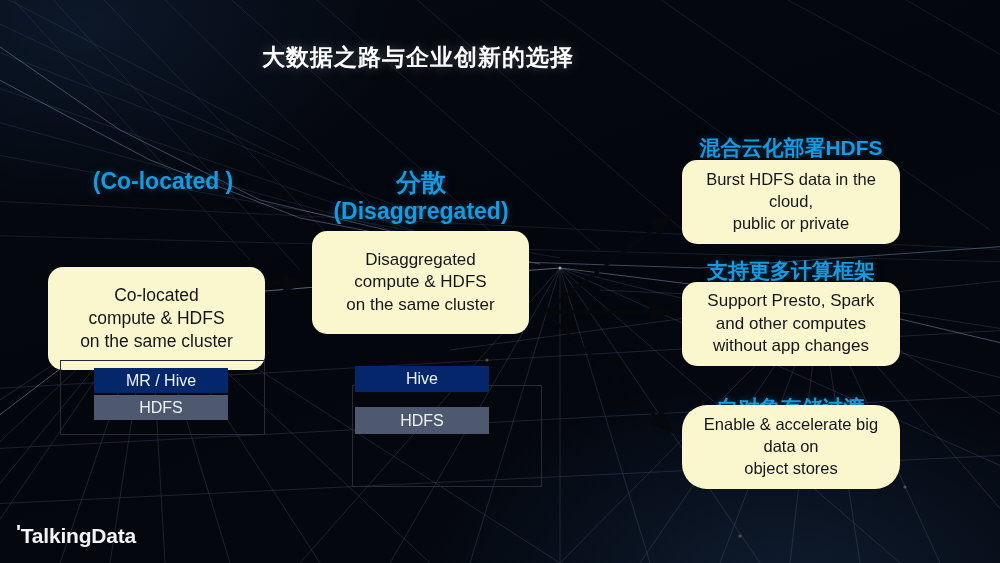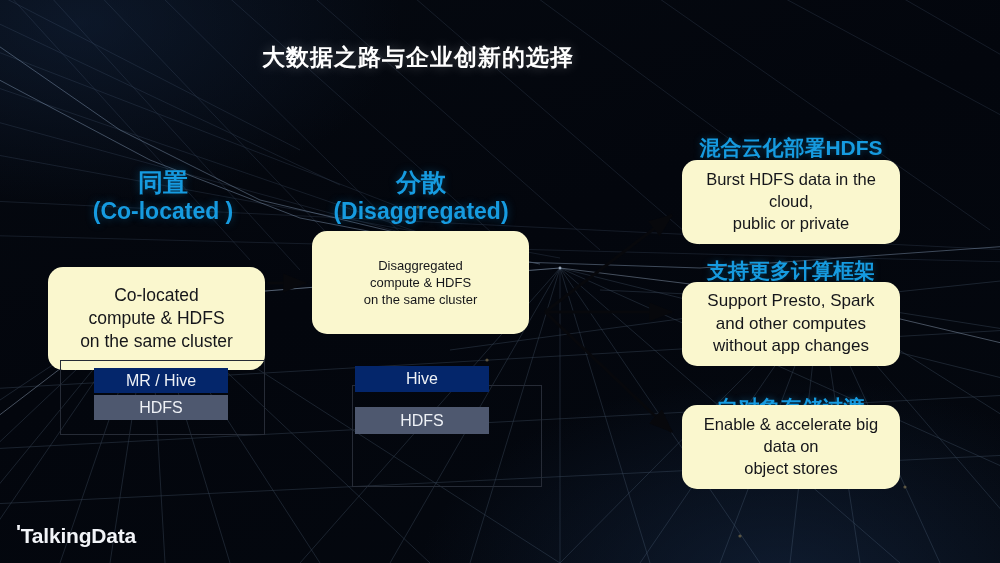--- a/index.html
+++ b/index.html
@@ -141,42 +141,41 @@
     <g fill="#c6d6ea" opacity="0.7">
       <circle cx="150" cy="300" r="1.4"></circle>
         <circle cx="560" cy="268" r="1.4"></circle>
       <circle cx="820" cy="300" r="1.4"></circle>
     </g>
   </svg>
 
   <div class="title">大数据之路与企业创新的选择</div>
 
   <div class="col-head" style="left:40px;top:168px;width:246px;">
-    <span class="cn">同置</span>
     <span class="en">(Co-located )</span>
   </div>
   <div class="ybox" style="left:48px;top:231px;width:217px;height:103px;font-size:17.5px;margin-top:36px;">
     <span class="inner">Co-located
 compute &amp; HDFS
 on the same cluster</span>
   </div>
 
   <div class="stackbox" style="left:60px;top:360px;width:203px;height:73px;"></div>
   <div class="bar hive" style="left:94px;top:368px;width:134px;height:25px;">
     <span>MR / Hive</span>
   </div>
   <div class="bar hdfs" style="left:94px;top:395px;width:134px;height:25px;">
     <span>HDFS</span>
   </div>
 
   <div class="col-head" style="left:298px;top:168px;width:246px;">
     <span class="cn">分散</span>
     <span class="en">(Disaggregated)</span>
   </div>
-  <div class="ybox" style="left:312px;top:231px;width:217px;height:103px;font-size:13px;">
+  <div class="ybox" style="left:312px;top:231px;width:217px;height:103px;font-size:17px;">
     <span class="inner">Disaggregated
 compute &amp; HDFS
 on the same cluster</span>
   </div>
 
   <div class="stackbox" style="left:352px;top:385px;width:188px;height:100px;"></div>
   <div class="bar hive" style="left:355px;top:366px;width:134px;height:26px;">
     <span>Hive</span>
   </div>
   <div class="bar hdfs" style="left:355px;top:407px;width:134px;height:27px;">
@@ -191,21 +190,21 @@
   </div>
 
   <div class="small-head" style="left:682px;top:257px;width:218px;">支持更多计算框架</div>
   <div class="ybox" style="left:682px;top:282px;width:218px;height:84px;font-size:17px;">
     <span class="inner">Support Presto, Spark
 and other computes
 without app changes</span>
   </div>
 
   <div class="small-head" style="left:682px;top:394px;width:218px;">向对象存储过渡</div>
-  <div class="ybox" style="left:682px;top:405px;width:218px;height:84px;font-size:16.5px;">
+  <div class="ybox" style="left:682px;top:405px;width:218px;height:84px;font-size:16.5px;border-radius:25px;">
     <span class="inner">Enable &amp; accelerate big
 data on
 object stores</span>
   </div>
 
   <svg id="arrows" viewBox="0 0 1000 563">
     <defs>
       <marker id="ah" markerWidth="9" markerHeight="9" refX="7.6" refY="3.2" orient="auto" markerUnits="strokeWidth">
         <path d="M0,0 L8,3.2 L0,6.4 Z" fill="#07080c"></path>
       </marker>

